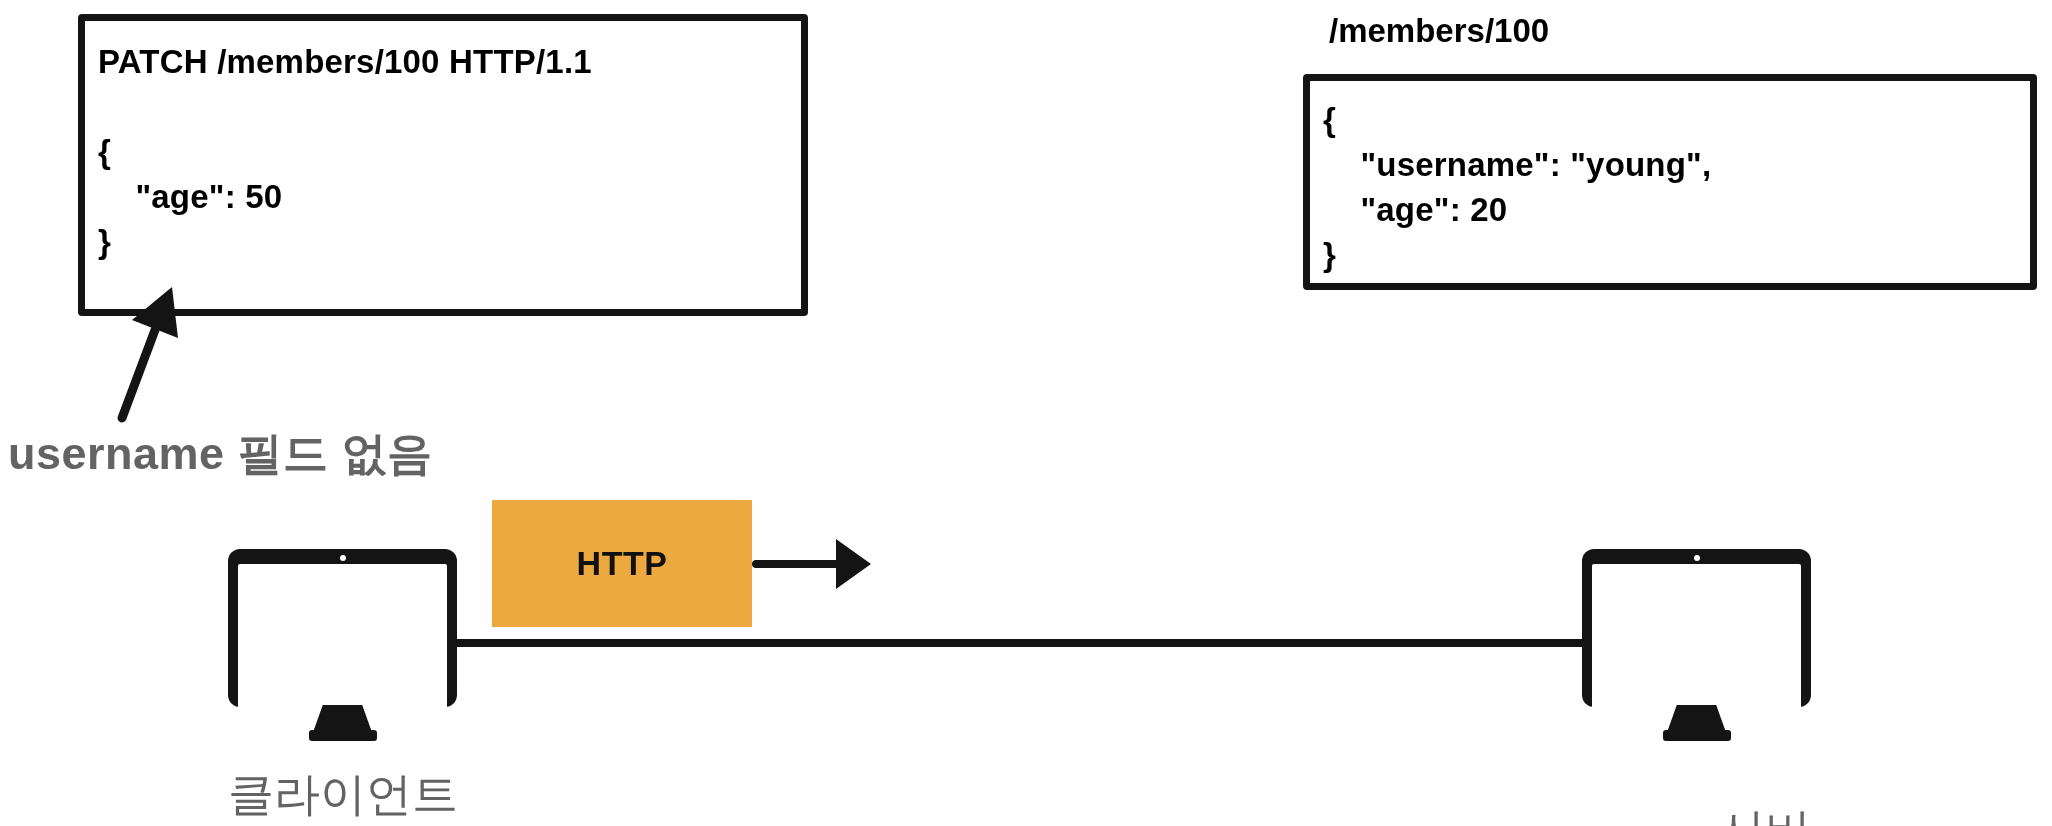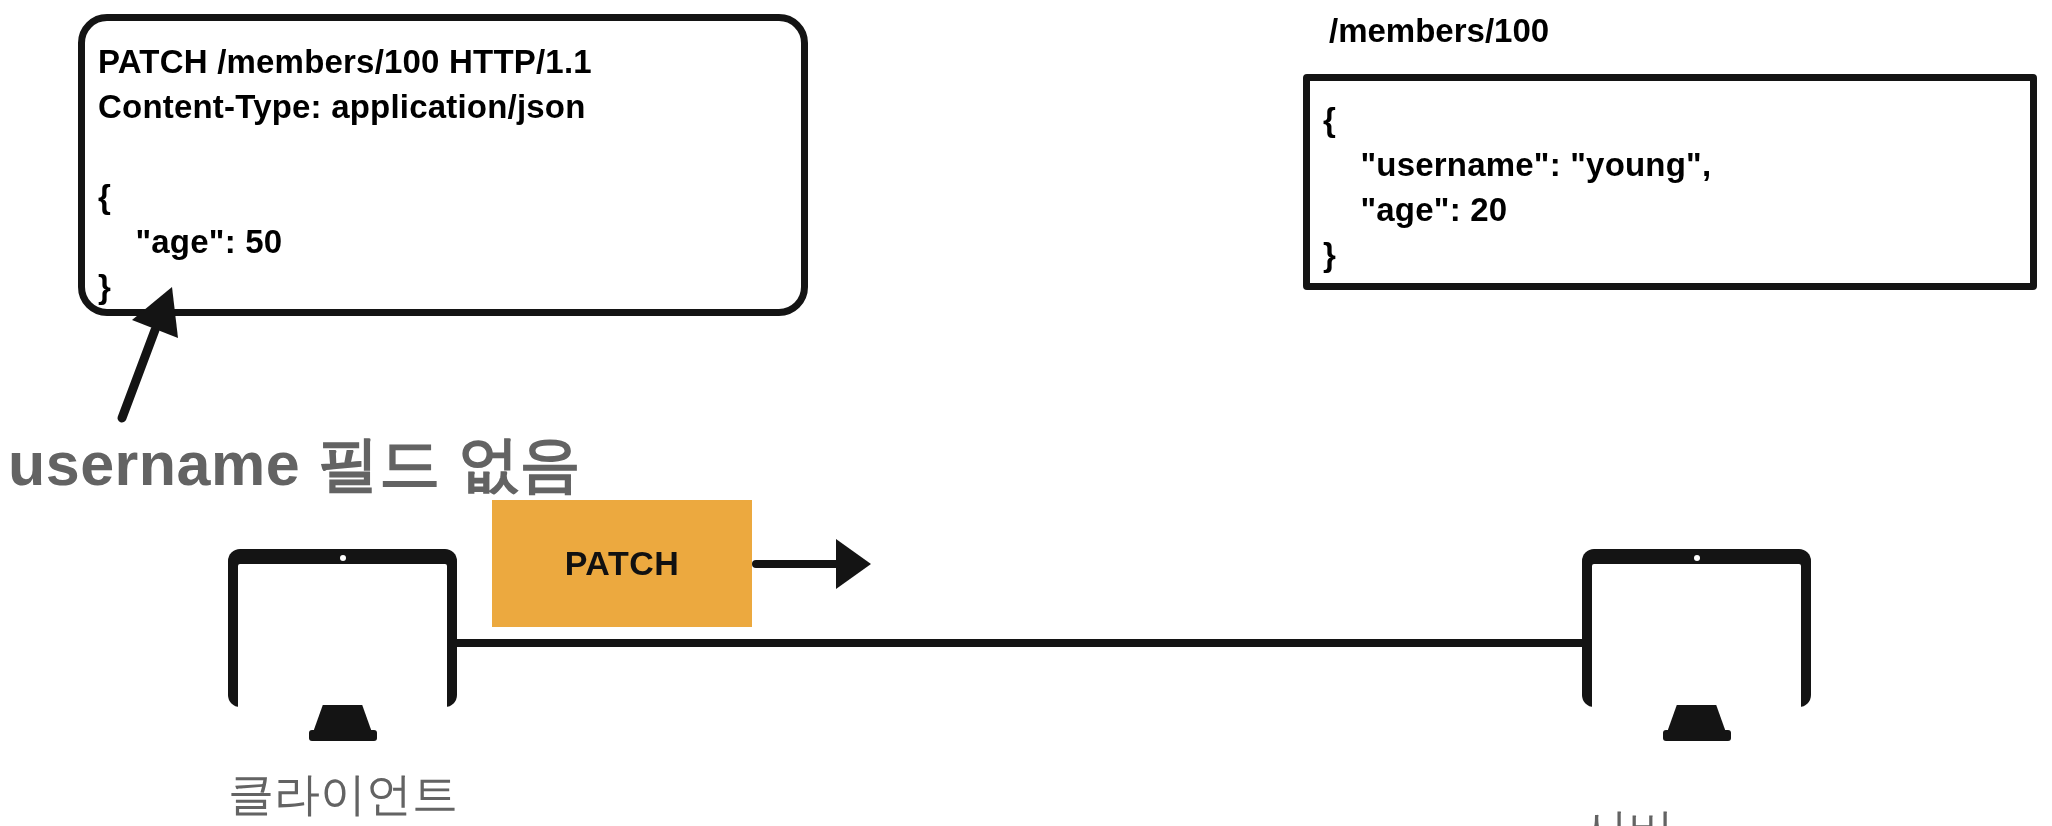--- a/index.html
+++ b/index.html
@@ -19,21 +19,21 @@
     background: #ffffff;
     overflow: hidden;
   }
   
   .sketch-box {
     position: absolute;
     border: 7px solid var(--ink);
     border-radius: 4px;
     background: #ffffff;
   }
-  .request-box  { left: 78px;  top: 14px; width: 730px; height: 302px; padding: 18px 0 0 13px; border-radius: 29px; }
+  .request-box  { left: 78px;  top: 14px; width: 730px; height: 302px; padding: 18px 0 0 13px; }
   .resource-box { left: 1303px; top: 74px; width: 734px; height: 216px; padding: 16px 0 0 13px; }
   .code-line {
     font-size: 33px;
     font-weight: 700;
     line-height: 45px;
     height: 45px;
     color: #000000;
     white-space: pre;
     letter-spacing: 0.2px;
   }
@@ -42,21 +42,21 @@
     left: 1306px; top: 8px;
     font-size: 33px;
     font-weight: 700;
     line-height: 45px;
     color: #000000;
     margin-left: 23px;
   }
   .annotation {
     position: absolute;
     left: 8px; top: 424px;
-    font-size: 61px;
+    font-size: 45px;
     font-weight: 700;
     color: var(--muted);
     letter-spacing: 0.5px;
     white-space: nowrap;
   }
   .annotation-arrow { position: absolute; left: 92px; top: 278px; }
   .patch-badge {
     position: absolute;
     left: 492px; top: 500px;
     width: 260px; height: 127px;
@@ -113,34 +113,33 @@
     transform: translateX(-50%);
     width: 68px; height: 11px;
     background: var(--ink);
     border-radius: 3px;
   }
   .node-label {
     position: absolute;
     font-size: 46px;
     font-weight: 400;
     color: var(--muted);
-    text-align: left;
+    text-align: right;
     white-space: nowrap;
   }
   .client-label { left: 228px;  width: 229px; top: 764px; }
   .server-label { left: 1582px; width: 229px; top: 764px; margin-top: 36px; }
 </style>
 </head>
 <body>
 
 <div class="diagram">
 
   <div class="sketch-box request-box">
     <div class="code-line">PATCH /members/100 HTTP/1.1</div>
-    <div class="code-line">Content-Type: application/json</div>
     <div class="code-line"></div>
     <div class="code-line">{</div>
     <div class="code-line">    "age": 50</div>
     <div class="code-line">}</div>
   </div>
 
   <svg class="annotation-arrow" width="110" height="148" viewBox="0 0 110 148">
     <line x1="30" y1="140" x2="63" y2="52" stroke="#141414" stroke-width="9" stroke-linecap="round"></line>
     <polygon points="80,9 86,60 40,42" fill="#141414"></polygon>
   </svg>
@@ -148,21 +147,21 @@
 
   <div class="resource-path">/members/100</div>
   <div class="sketch-box resource-box">
     <div class="code-line">{</div>
     <div class="code-line">    "username": "young",</div>
     <div class="code-line">    "age": 20</div>
     <div class="code-line">}</div>
   </div>
 
   <div class="patch-badge">
-    <span>PATCH</span>
+    <span>HTTP</span>
   </div>
   <svg class="request-arrow" width="122" height="62" viewBox="0 0 122 62">
     <line x1="4" y1="31" x2="86" y2="31" stroke="#141414" stroke-width="8" stroke-linecap="round"></line>
     <polygon points="84,6 119,31 84,56" fill="#141414"></polygon>
   </svg>
 
   <div class="network-line"></div>
 
   <div class="monitor client">
     <div class="frame"></div>

